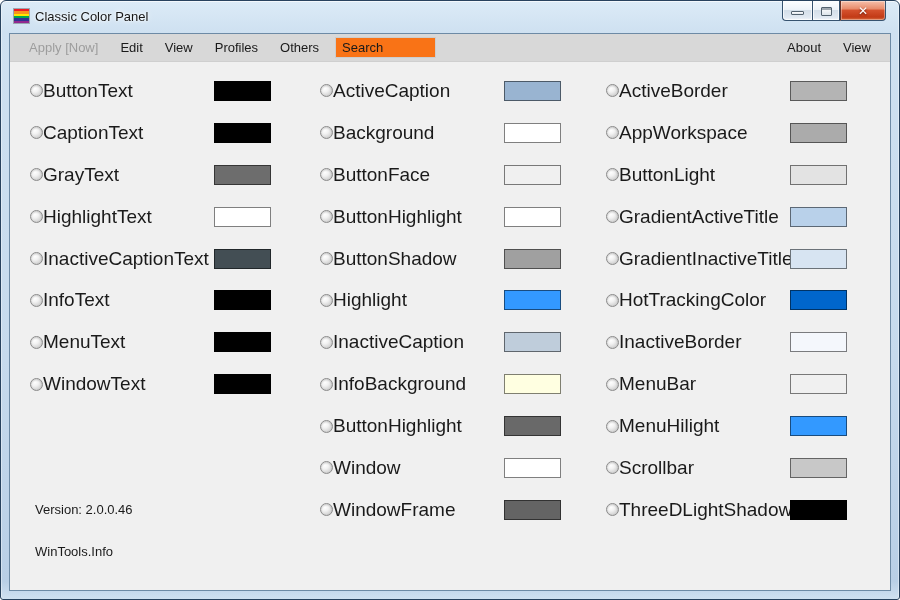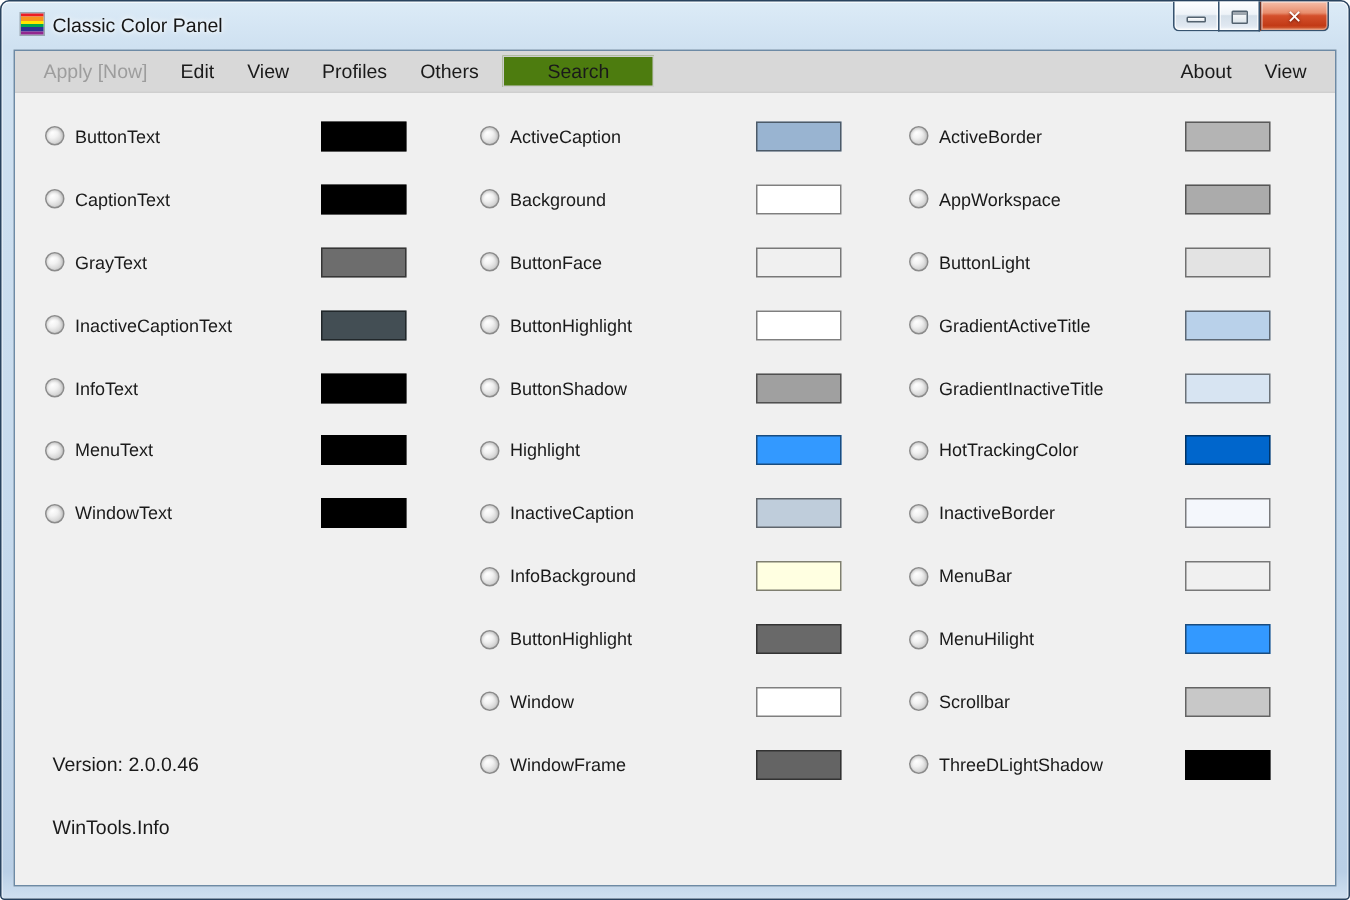--- a/index.html
+++ b/index.html
@@ -55,34 +55,34 @@
 
   .menubar {
     position:absolute; left:0; top:0; right:0; height:28px;
     background:#d8d8d8; border-bottom:1px solid #cfcfcf;
     display:flex; align-items:center; padding:0 8px; font-size:13px; color:#1a1a1a;
   }
   .mitem { padding:0 11px; line-height:27px; }
   .mitem.disabled { color:#9d9d9d;text-align:right; }
   .search {
     width:101px; height:21px; margin-left:5px; padding:0 6px;
-    border:1px solid #cdcdcd; background:#4d7c0f; font-size:13px; color:#1a1a1a;
-    font-family:"Liberation Sans","DejaVu Sans",sans-serif; outline:none;text-align:center;
+    border:1px solid #cdcdcd; background:#f97316; font-size:13px; color:#1a1a1a;
+    font-family:"Liberation Sans","DejaVu Sans",sans-serif; outline:none;
   }
   .mspacer { flex:1; }
 
   .col { position:absolute; top:36px; }
   .row { position:relative; height:41.9px; width:262px; display:flex; align-items:center; }
   .radio {
     width:13px; height:13px; border-radius:50%; flex:0 0 13px;
     border:1px solid #8b8b8b;
     background:radial-gradient(circle at 35% 30%, #ffffff 0, #f2f2f2 35%, #d5d5d5 70%, #c0c0c0 100%);
     box-shadow:inset 0 1px 2px rgba(0,0,0,.18);
   }
-  .rlabel { margin-left:7px; font-size:12px; color:#1a1a1a; }
+  .rlabel { margin-left:0; font-size:19px; color:#1a1a1a; }
   .swatch {
     position:absolute; left:184px; top:50%; margin-top:-10px;
     width:57px; height:20px; border:1px solid rgba(0,0,0,.5);
   }
 
   .footer-line { position:absolute; left:25px; font-size:13px; color:#1a1a1a; }
   .footer-version { top:468px; }
   .footer-site { top:510px; }
 </style>
 </head>
@@ -140,20 +140,25 @@
     <span class="rlabel">CaptionText</span>
     <span class="swatch" style="background: rgb(0, 0, 0);"></span>
   </div>
 
   <div class="row">
     <span class="radio"></span>
     <span class="rlabel">GrayText</span>
     <span class="swatch" style="background: rgb(109, 109, 109);"></span>
   </div>
 
+  <div class="row">
+    <span class="radio"></span>
+    <span class="rlabel">HighlightText</span>
+    <span class="swatch" style="background: rgb(255, 255, 255);"></span>
+  </div>
 
   <div class="row">
     <span class="radio"></span>
     <span class="rlabel">InactiveCaptionText</span>
     <span class="swatch" style="background: rgb(67, 78, 84);"></span>
   </div>
 
   <div class="row">
     <span class="radio"></span>
     <span class="rlabel">InfoText</span>

